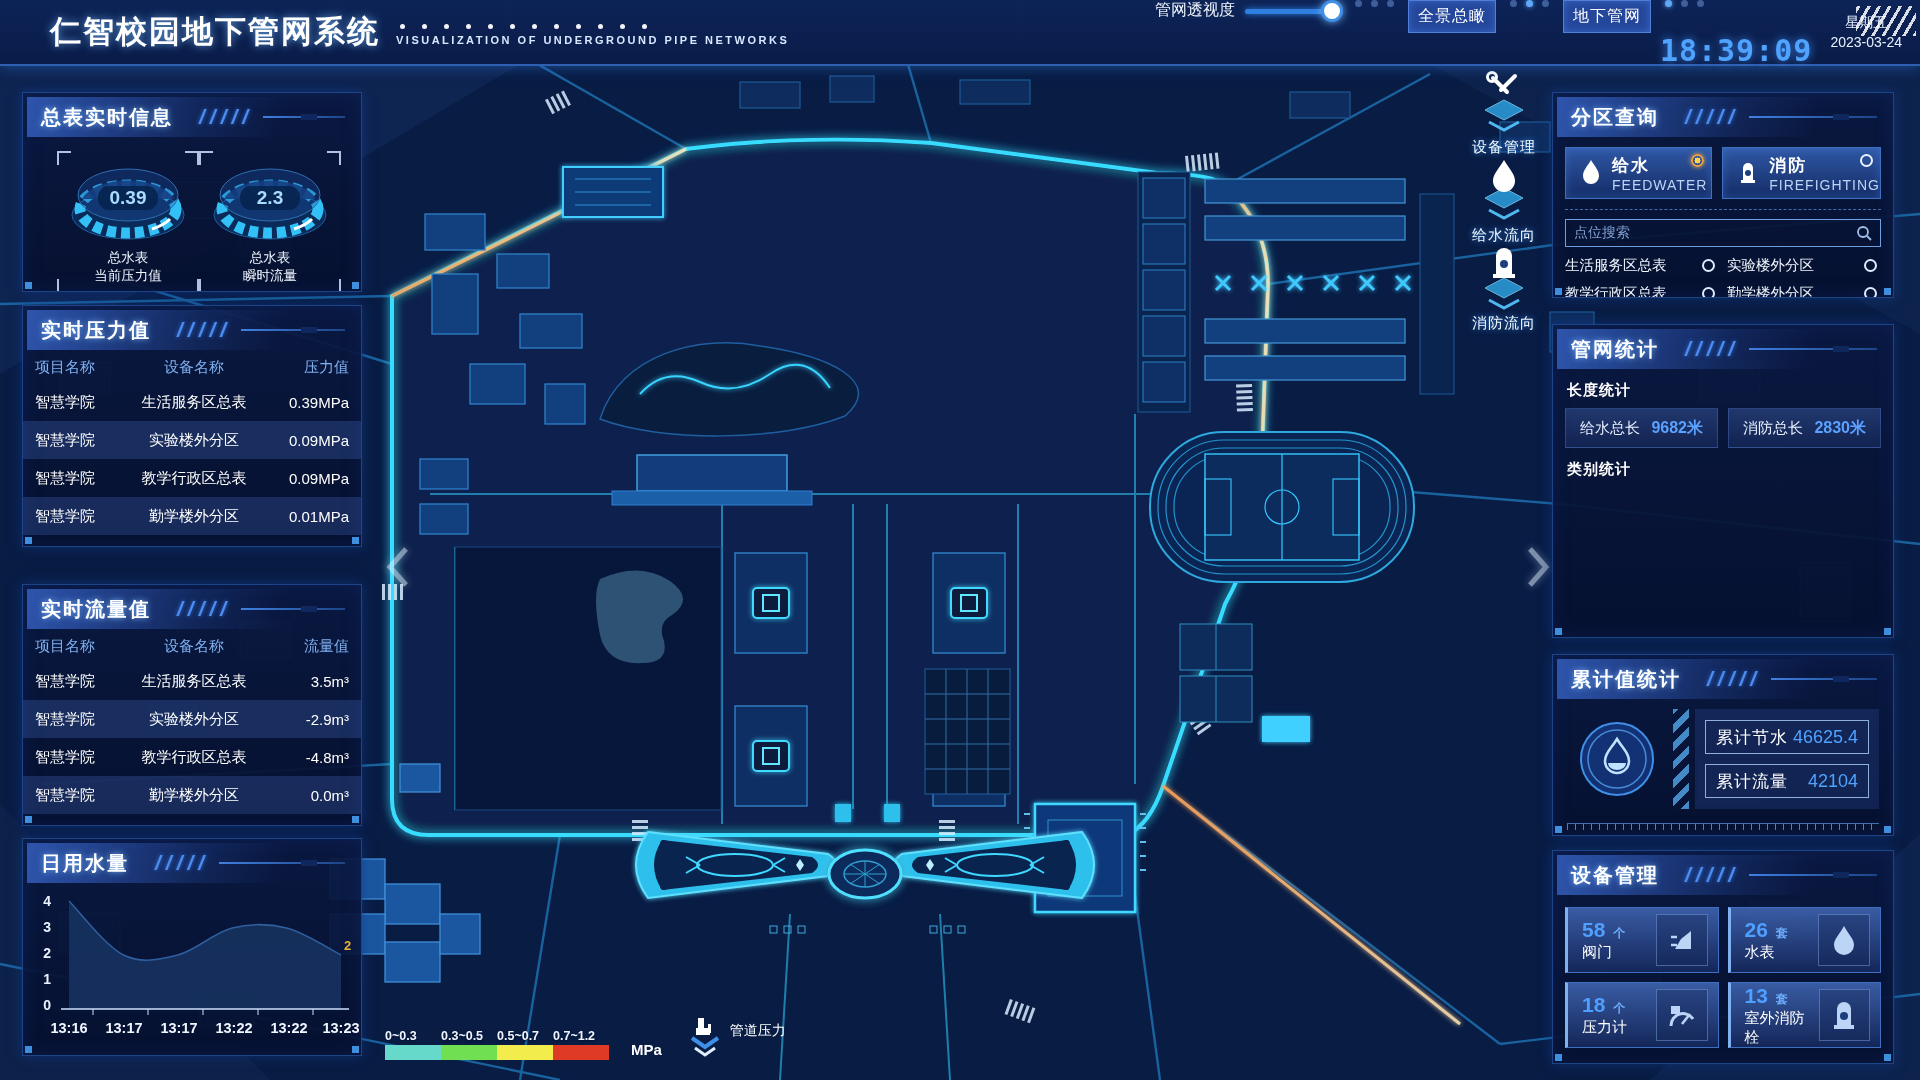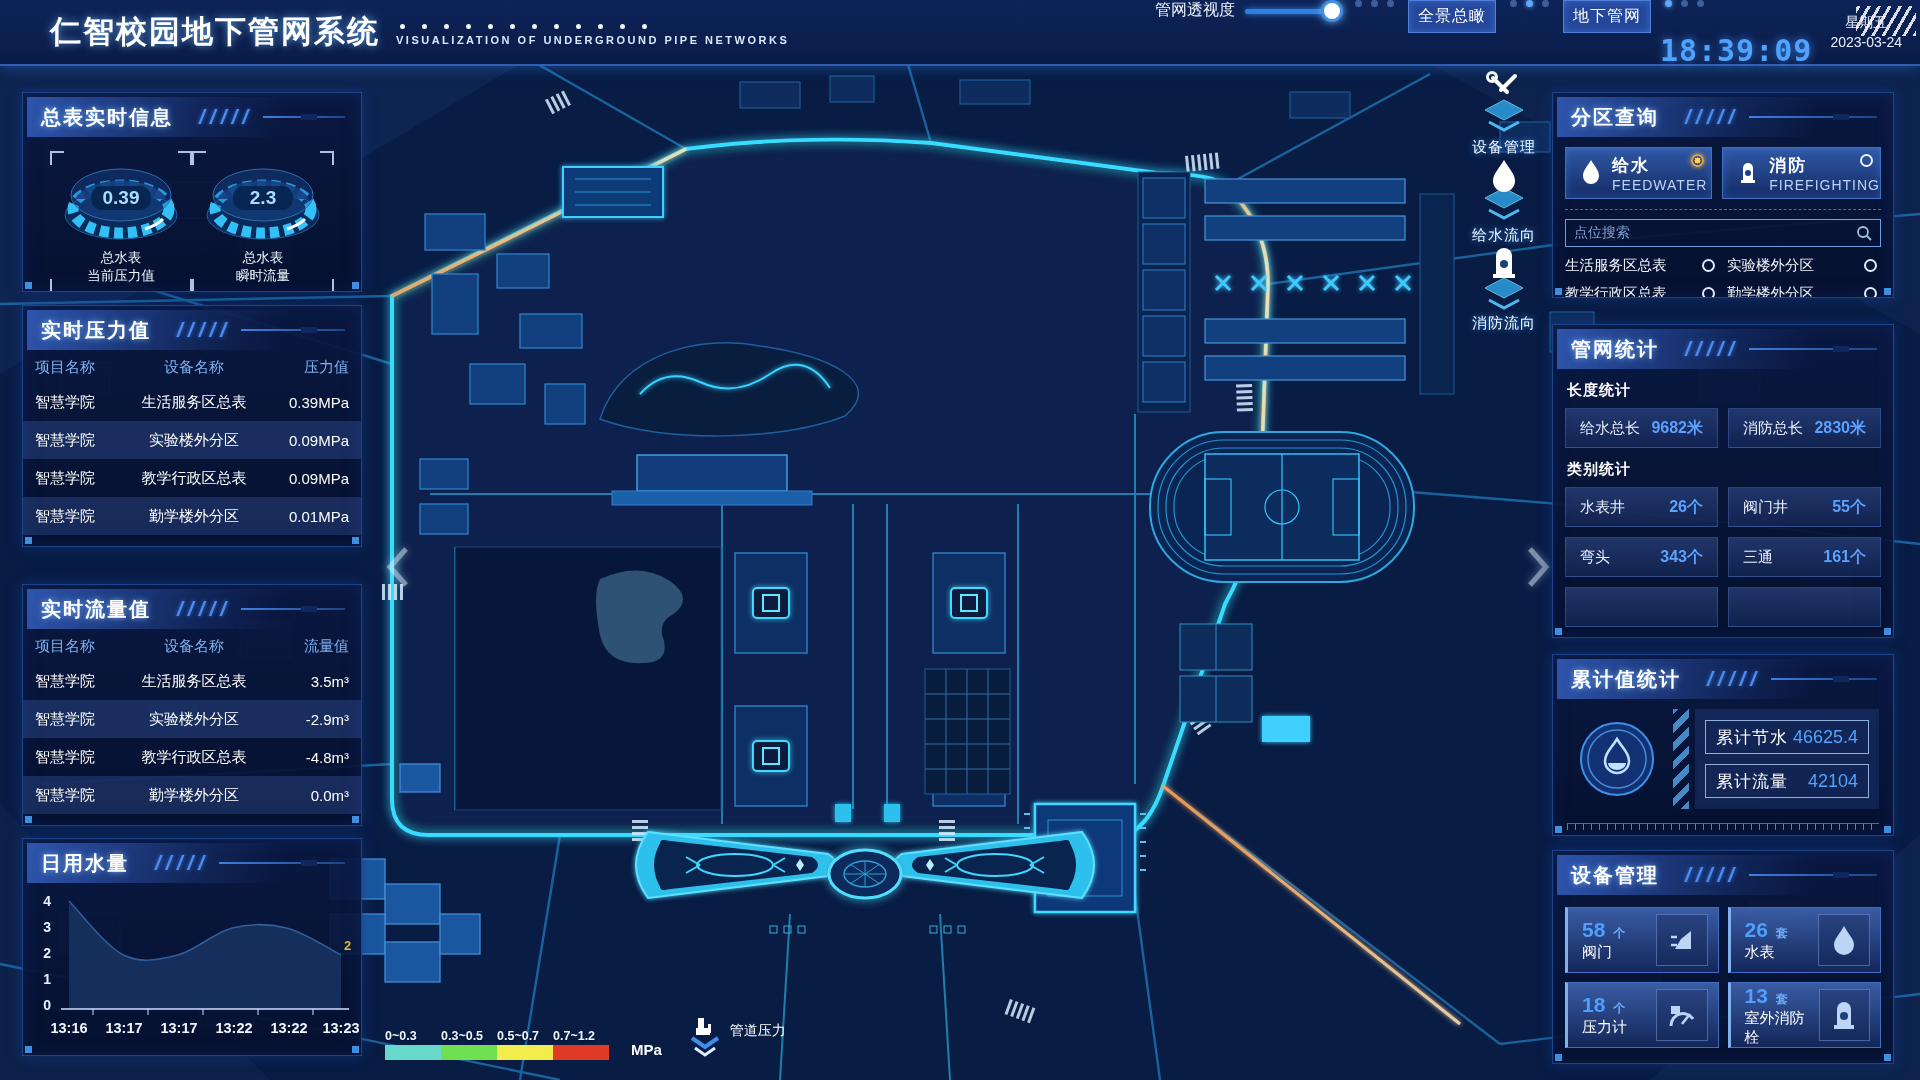--- a/index.html
+++ b/index.html
@@ -48,21 +48,21 @@
   .panel:before{content:"";position:absolute;right:2px;bottom:2px;width:7px;height:7px;background:#3f8fe0;}
   .phd{position:relative;height:40px;margin:4px 4px 0 4px;display:flex;align-items:center;
     background:linear-gradient(100deg,#2e55ad 0%,rgba(30,60,130,.4) 52%,rgba(20,40,90,0) 78%);}
   .phd .ttl{font-size:20px;font-weight:bold;color:#fff;letter-spacing:2px;margin-left:14px;
     text-shadow:0 0 6px rgba(130,190,255,.9);white-space:nowrap;}
   .phd .sl{margin-left:26px;font-size:21px;font-weight:bold;font-style:italic;color:#4d8df0;
     letter-spacing:5px;text-shadow:0 0 4px #2f6fd0;}
   .phd .ln{flex:1;height:2px;background:linear-gradient(90deg,#3f7fe0,#1d4487);margin:0 12px 0 10px;position:relative;}
   .phd .ln:after{content:"";position:absolute;right:28px;top:-2px;width:16px;height:6px;background:#10275d;}
   
-  .gwrap{display:flex;justify-content:center;padding:14px 20px 0 20px;}
+  .gwrap{display:flex;justify-content:flex-end;padding:14px 20px 0 20px;}
   .gcard{position:relative;width:142px;height:142px;}
   .gcard .ck{position:absolute;width:12px;height:12px;border:2px solid #cfe2ff;opacity:.85;}
   .ck.tl{left:0;top:0;border-right:none;border-bottom:none;}
   .ck.tr{right:0;top:0;border-left:none;border-bottom:none;}
   .ck.bl{left:0;bottom:0;border-right:none;border-top:none;}
   .ck.br2{right:0;bottom:0;border-left:none;border-top:none;}
   .gcap{position:absolute;left:0;right:0;bottom:8px;text-align:center;font-size:13.5px;line-height:18px;color:#f0f6ff;}
   
   .tblhead{display:flex;padding:8px 12px 6px 12px;color:#7fb0f0;font-size:15px;}
   .tblhead span:nth-child(1){width:88px;}
@@ -760,40 +760,20 @@
     <div class="statbox">
         <span class="lb">给水总长</span>
         <span class="vl">9682米</span>
       </div>
     <div class="statbox">
         <span class="lb">消防总长</span>
         <span class="vl">2830米</span>
       </div>
   </div>
   <div class="subttl">类别统计</div>
-  <div class="statgrid">
-    <div class="statbox">
-        <span class="lb">水表井</span>
-        <span class="vl">26个</span>
-      </div>
-    <div class="statbox">
-        <span class="lb">阀门井</span>
-        <span class="vl">55个</span>
-      </div>
-    <div class="statbox">
-        <span class="lb">弯头</span>
-        <span class="vl">343个</span>
-      </div>
-    <div class="statbox">
-        <span class="lb">三通</span>
-        <span class="vl">161个</span>
-      </div>
-    <div class="statbox"></div>
-    <div class="statbox"></div>
-  </div>
 </div>
 
 <div class="panel" style="left:1552px;top:654px;width:342px;height:182px;">
   <div class="phd">
       <span class="ttl">累计值统计</span>
       <span class="sl">/////</span>
       <div class="ln"></div>
     </div>
   <div class="totrow">
     <div class="toticon">

